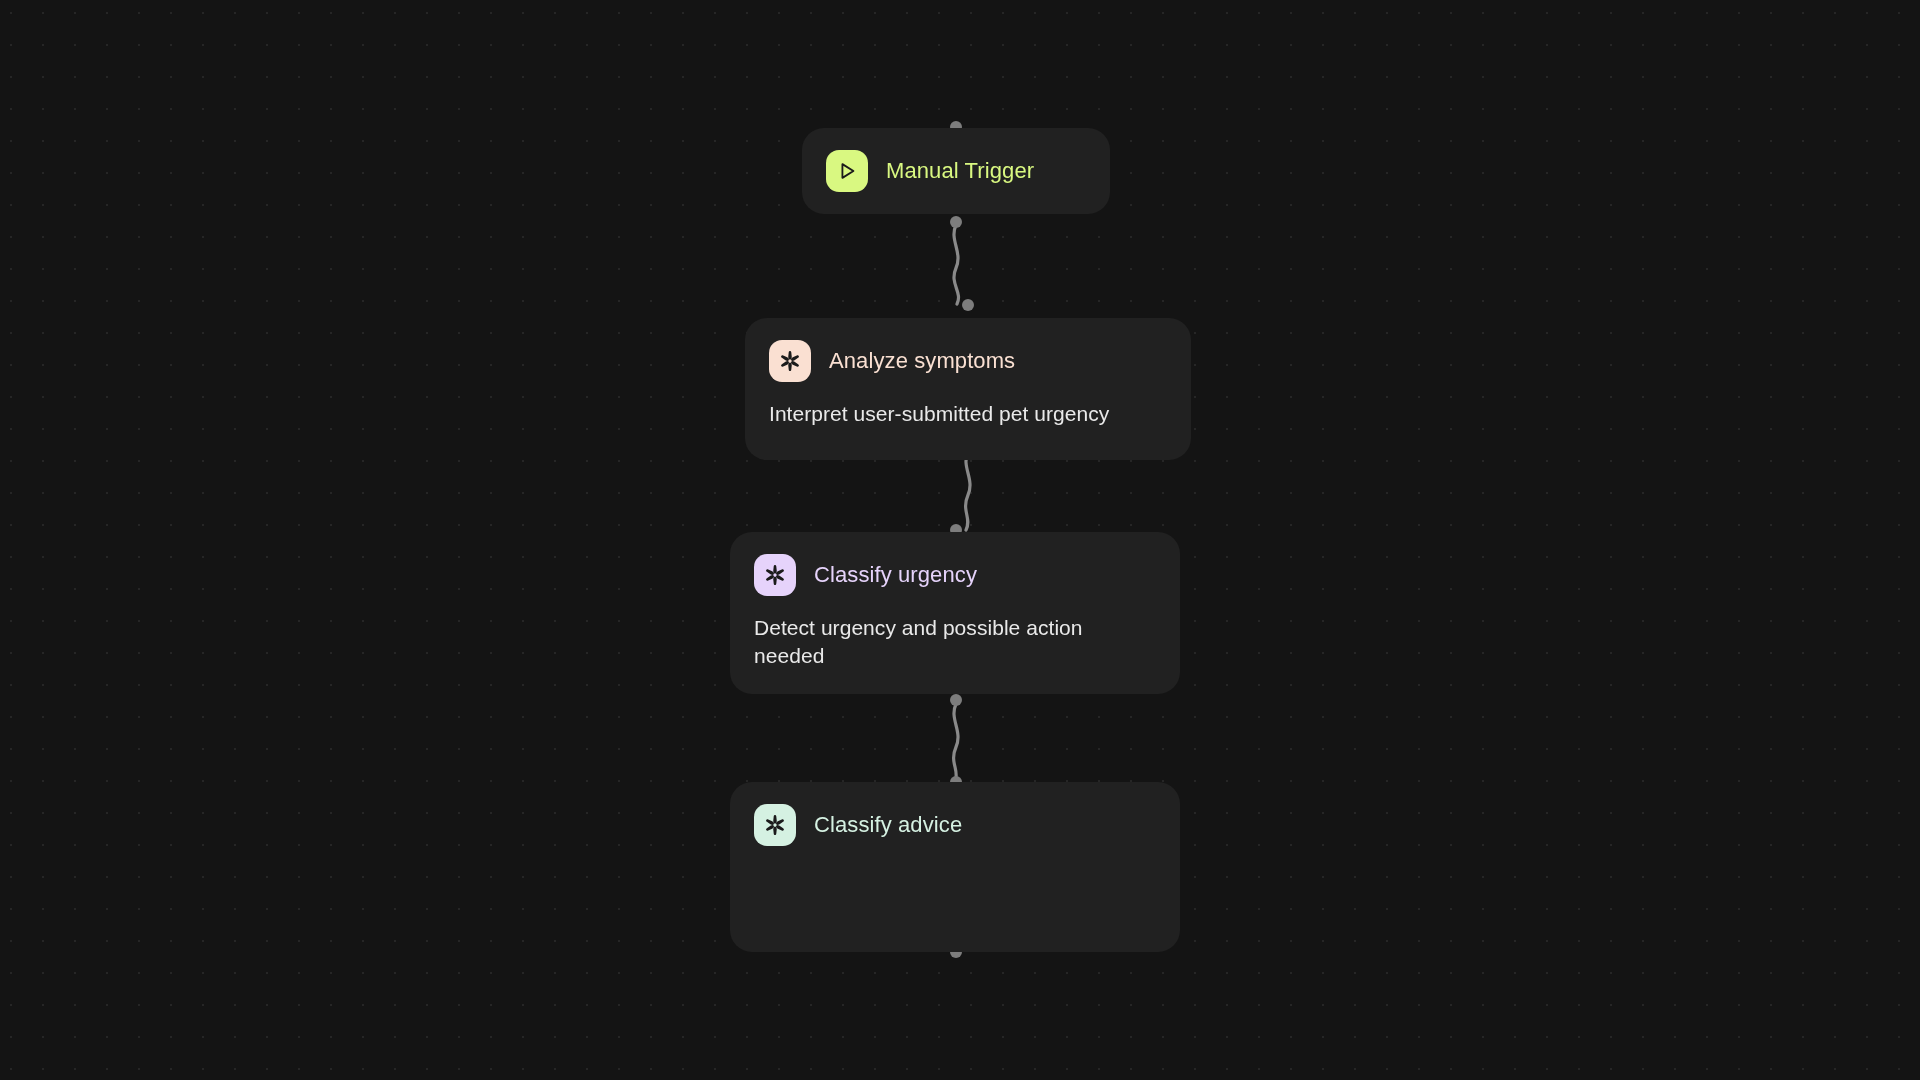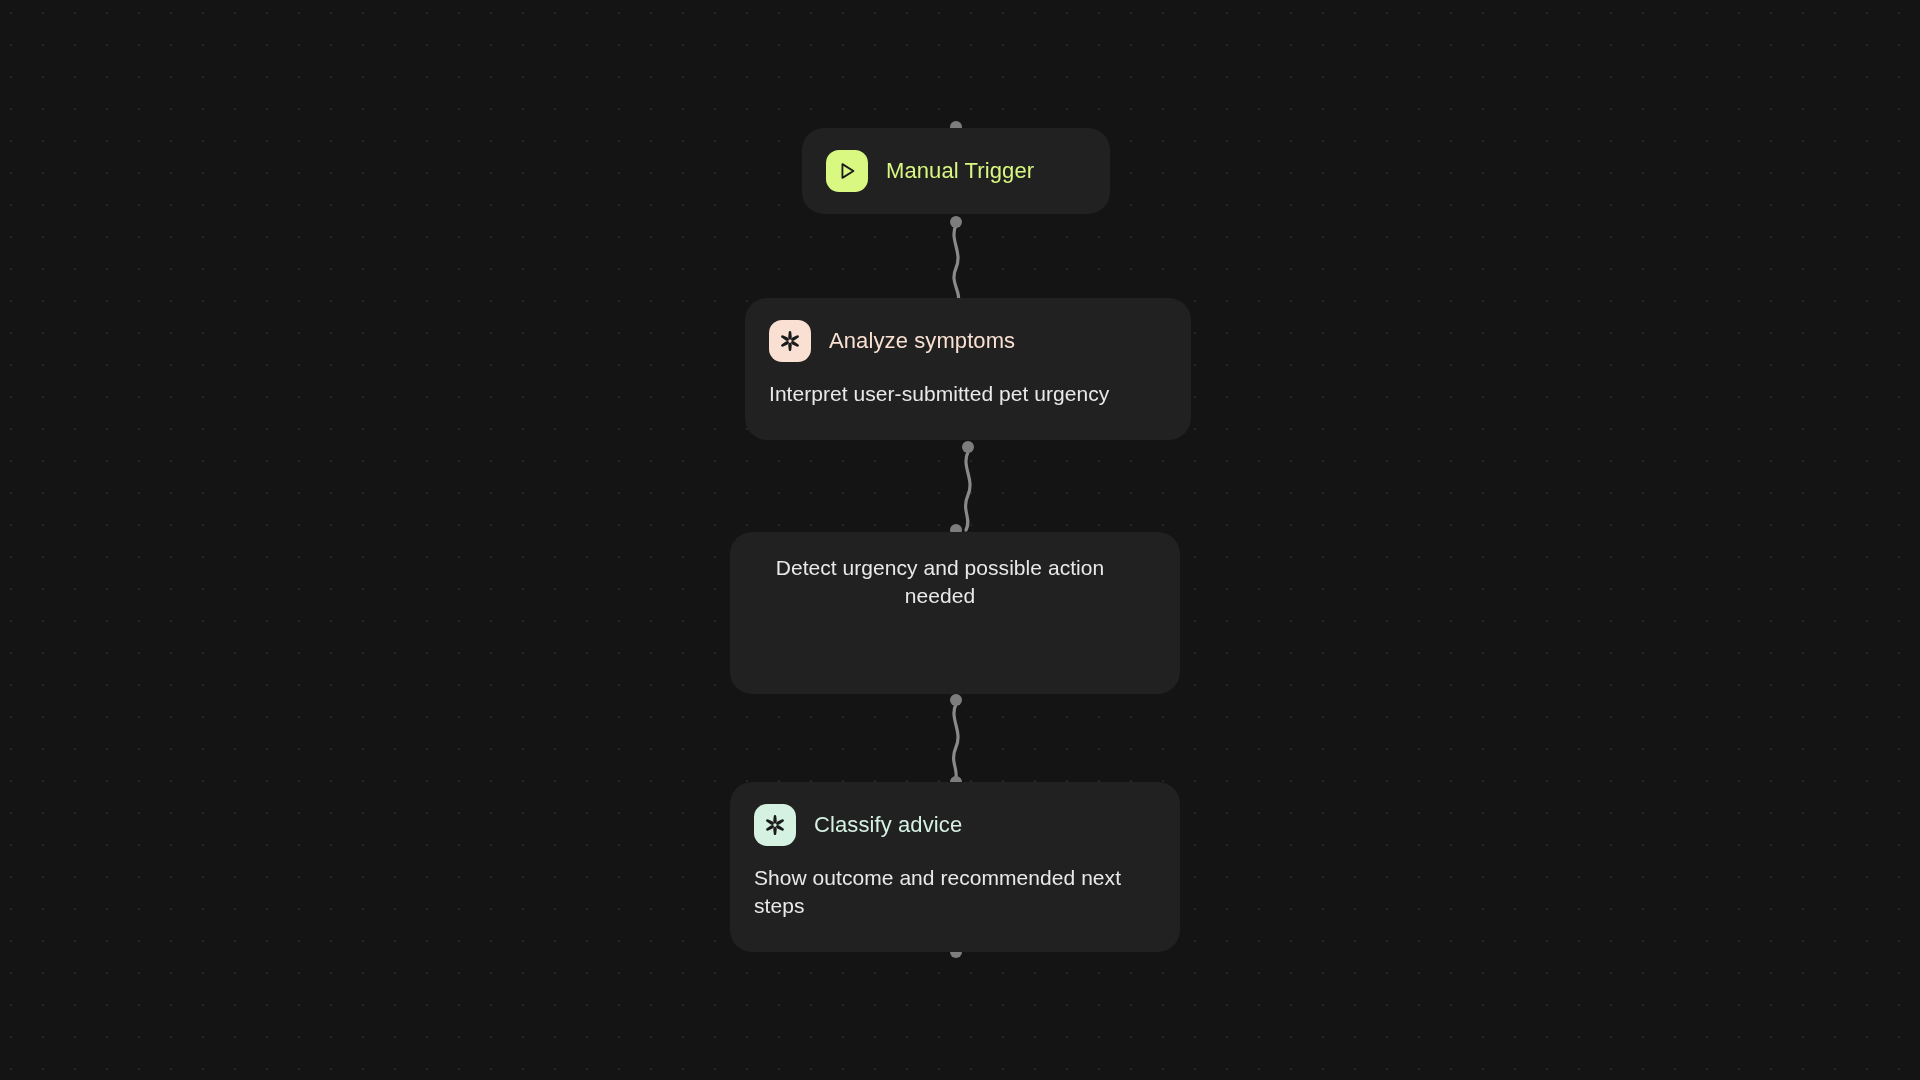--- a/index.html
+++ b/index.html
@@ -105,21 +105,21 @@
     <div class="node-head">
       <span class="node-icon" style="background:#d9f881;">
         <svg width="22" height="22" viewBox="0 0 24 24" fill="none" stroke="#1b1b1b" stroke-width="2" stroke-linejoin="round">
           <path d="M7 4.5 L19 12 L7 19.5 Z"></path>
         </svg>
       </span>
       <span class="node-title" style="color:#d9f881;">Manual Trigger</span>
     </div>
   </div>
 
-  <div class="node" style="left:745px; top:298px; width:446px; height:142px;">
+  <div class="node" style="left:745px; top:318px; width:446px; height:142px;">
     <div class="node-head">
       <span class="node-icon" style="background:#fae0d2;">
         <svg width="24" height="24" viewBox="0 0 24 24" fill="#1b1b1b">
           <g transform="translate(12,12)">
             <g>
               <path d="M0 -1.4 C1.05 -1.4 1.75 -2.4 1.75 -4.3 L1.3 -8.6 C1.2 -9.6 0.7 -10.1 0 -10.1 C-0.7 -10.1 -1.2 -9.6 -1.3 -8.6 L-1.75 -4.3 C-1.75 -2.4 -1.05 -1.4 0 -1.4 Z"></path>
             </g>
             <g transform="rotate(60)">
               <path d="M0 -1.4 C1.05 -1.4 1.75 -2.4 1.75 -4.3 L1.3 -8.6 C1.2 -9.6 0.7 -10.1 0 -10.1 C-0.7 -10.1 -1.2 -9.6 -1.3 -8.6 L-1.75 -4.3 C-1.75 -2.4 -1.05 -1.4 0 -1.4 Z"></path>
             </g>
@@ -137,21 +137,48 @@
             </g>
           </g>
         </svg>
       </span>
       <span class="node-title" style="color:#fae0d2;">Analyze symptoms</span>
     </div>
     <div class="node-desc">Interpret user-submitted pet urgency</div>
   </div>
 
   <div class="node" style="left:730px; top:532px; width:450px; height:162px;">
-    <div class="node-desc" style="max-width:372px;text-align:center;">Detect urgency and possible action needed</div>
+    <div class="node-head">
+      <span class="node-icon" style="background:#e6d3fb;">
+        <svg width="24" height="24" viewBox="0 0 24 24" fill="#1b1b1b">
+          <g transform="translate(12,12)">
+            <g>
+              <path d="M0 -1.4 C1.05 -1.4 1.75 -2.4 1.75 -4.3 L1.3 -8.6 C1.2 -9.6 0.7 -10.1 0 -10.1 C-0.7 -10.1 -1.2 -9.6 -1.3 -8.6 L-1.75 -4.3 C-1.75 -2.4 -1.05 -1.4 0 -1.4 Z"></path>
+            </g>
+            <g transform="rotate(60)">
+              <path d="M0 -1.4 C1.05 -1.4 1.75 -2.4 1.75 -4.3 L1.3 -8.6 C1.2 -9.6 0.7 -10.1 0 -10.1 C-0.7 -10.1 -1.2 -9.6 -1.3 -8.6 L-1.75 -4.3 C-1.75 -2.4 -1.05 -1.4 0 -1.4 Z"></path>
+            </g>
+            <g transform="rotate(120)">
+              <path d="M0 -1.4 C1.05 -1.4 1.75 -2.4 1.75 -4.3 L1.3 -8.6 C1.2 -9.6 0.7 -10.1 0 -10.1 C-0.7 -10.1 -1.2 -9.6 -1.3 -8.6 L-1.75 -4.3 C-1.75 -2.4 -1.05 -1.4 0 -1.4 Z"></path>
+            </g>
+            <g transform="rotate(180)">
+              <path d="M0 -1.4 C1.05 -1.4 1.75 -2.4 1.75 -4.3 L1.3 -8.6 C1.2 -9.6 0.7 -10.1 0 -10.1 C-0.7 -10.1 -1.2 -9.6 -1.3 -8.6 L-1.75 -4.3 C-1.75 -2.4 -1.05 -1.4 0 -1.4 Z"></path>
+            </g>
+            <g transform="rotate(240)">
+              <path d="M0 -1.4 C1.05 -1.4 1.75 -2.4 1.75 -4.3 L1.3 -8.6 C1.2 -9.6 0.7 -10.1 0 -10.1 C-0.7 -10.1 -1.2 -9.6 -1.3 -8.6 L-1.75 -4.3 C-1.75 -2.4 -1.05 -1.4 0 -1.4 Z"></path>
+            </g>
+            <g transform="rotate(300)">
+              <path d="M0 -1.4 C1.05 -1.4 1.75 -2.4 1.75 -4.3 L1.3 -8.6 C1.2 -9.6 0.7 -10.1 0 -10.1 C-0.7 -10.1 -1.2 -9.6 -1.3 -8.6 L-1.75 -4.3 C-1.75 -2.4 -1.05 -1.4 0 -1.4 Z"></path>
+            </g>
+          </g>
+        </svg>
+      </span>
+      <span class="node-title" style="color:#e6d3fb;">Classify urgency</span>
+    </div>
+    <div class="node-desc" style="max-width:372px;">Detect urgency and possible action needed</div>
   </div>
 
   <div class="node" style="left:730px; top:782px; width:450px; height:170px;">
     <div class="node-head">
       <span class="node-icon" style="background:#d5f1e2;">
         <svg width="24" height="24" viewBox="0 0 24 24" fill="#1b1b1b">
           <g transform="translate(12,12)">
             <g>
               <path d="M0 -1.4 C1.05 -1.4 1.75 -2.4 1.75 -4.3 L1.3 -8.6 C1.2 -9.6 0.7 -10.1 0 -10.1 C-0.7 -10.1 -1.2 -9.6 -1.3 -8.6 L-1.75 -4.3 C-1.75 -2.4 -1.05 -1.4 0 -1.4 Z"></path>
             </g>
@@ -168,16 +195,15 @@
               <path d="M0 -1.4 C1.05 -1.4 1.75 -2.4 1.75 -4.3 L1.3 -8.6 C1.2 -9.6 0.7 -10.1 0 -10.1 C-0.7 -10.1 -1.2 -9.6 -1.3 -8.6 L-1.75 -4.3 C-1.75 -2.4 -1.05 -1.4 0 -1.4 Z"></path>
             </g>
             <g transform="rotate(300)">
               <path d="M0 -1.4 C1.05 -1.4 1.75 -2.4 1.75 -4.3 L1.3 -8.6 C1.2 -9.6 0.7 -10.1 0 -10.1 C-0.7 -10.1 -1.2 -9.6 -1.3 -8.6 L-1.75 -4.3 C-1.75 -2.4 -1.05 -1.4 0 -1.4 Z"></path>
             </g>
           </g>
         </svg>
       </span>
       <span class="node-title" style="color:#d5f1e2;">Classify advice</span>
     </div>
-    <div class="node-desc" style="max-width:380px;">Show outcome and recommended next steps</div>
   </div>
 
 </div>
 
 </body></html>

